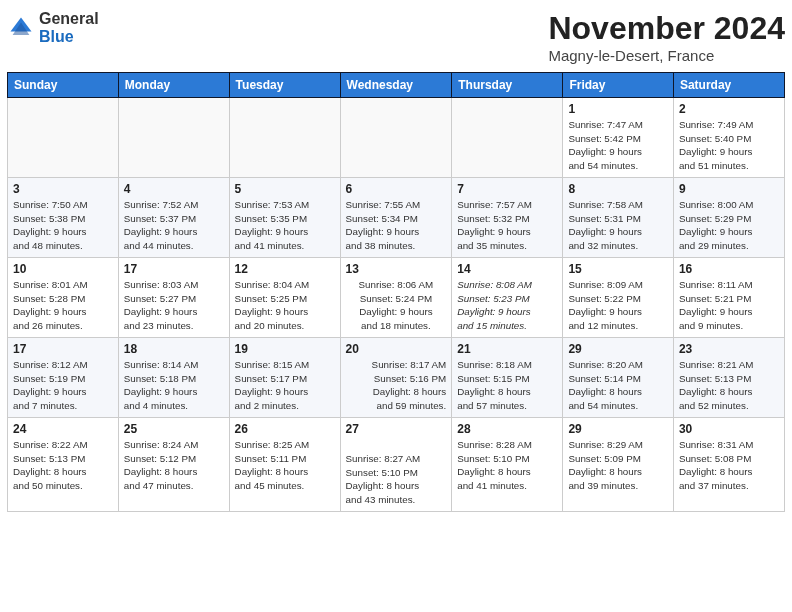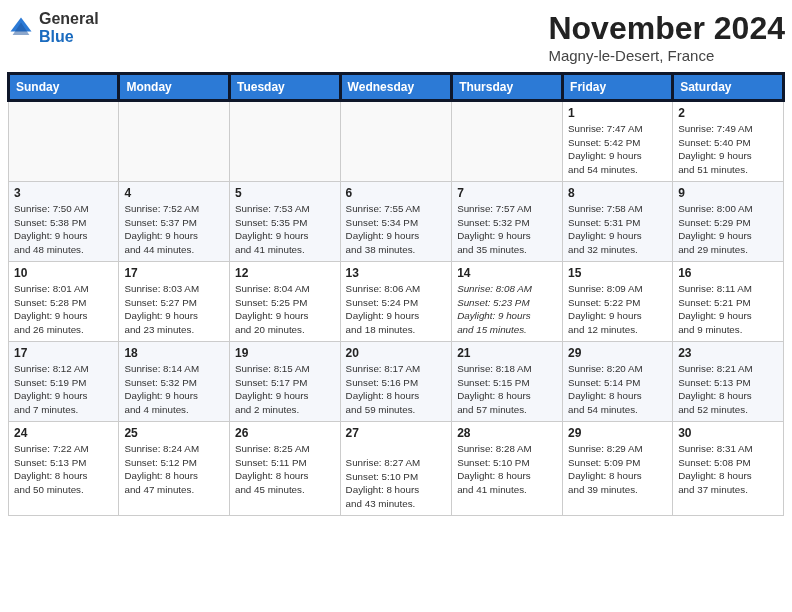--- a/index.html
+++ b/index.html
@@ -53,21 +53,21 @@
       border-collapse: collapse;
       font-size: 10.5px;
     }
     .calendar th {
       background: #2c7ad6;
       color: #fff;
       padding: 5px 6px;
       text-align: left;
       font-size: 12px;
       font-weight: bold;
-      border: 3px solid #0f172a;
+      border: 1px solid #0f172a;
     }
     .calendar td {
       border: 1px solid #ccc;
       vertical-align: top;
       padding: 4px 5px;
       width: 113px;
       height: 80px;
       background: #fff;
     }
     .calendar td.empty {
@@ -211,21 +211,21 @@
           </td>
           <td>
             <div class="day-number">12</div>
             <div class="day-info" style="white-space: pre-line;">Sunrise: 8:04 AM
 Sunset: 5:25 PM
 Daylight: 9 hours
 and 20 minutes.</div>
           </td>
           <td>
             <div class="day-number">13</div>
-            <div class="day-info" style="white-space: pre-line;">Sunrise: 8:06 AM
+            <div class="day-info" style="white-space: pre-line; text-align: center;">Sunrise: 8:06 AM
 Sunset: 5:24 PM
 Daylight: 9 hours
 and 18 minutes.</div>
           </td>
           <td>
             <div class="day-number">14</div>
             <div class="day-info" style="white-space: pre-line; font-style: italic;">Sunrise: 8:08 AM
 Sunset: 5:23 PM
 Daylight: 9 hours
 and 15 minutes.</div>
@@ -249,34 +249,34 @@
           <td>
             <div class="day-number">17</div>
             <div class="day-info" style="white-space: pre-line;">Sunrise: 8:12 AM
 Sunset: 5:19 PM
 Daylight: 9 hours
 and 7 minutes.</div>
           </td>
           <td>
             <div class="day-number">18</div>
             <div class="day-info" style="white-space: pre-line;">Sunrise: 8:14 AM
-Sunset: 5:32 PM
+Sunset: 5:18 PM
 Daylight: 9 hours
 and 4 minutes.</div>
           </td>
           <td>
             <div class="day-number">19</div>
             <div class="day-info" style="white-space: pre-line;">Sunrise: 8:15 AM
 Sunset: 5:17 PM
 Daylight: 9 hours
 and 2 minutes.</div>
           </td>
           <td>
             <div class="day-number">20</div>
-            <div class="day-info" style="white-space: pre-line;">Sunrise: 8:17 AM
+            <div class="day-info" style="white-space: pre-line; text-align: right;">Sunrise: 8:17 AM
 Sunset: 5:16 PM
 Daylight: 8 hours
 and 59 minutes.</div>
           </td>
           <td>
             <div class="day-number">21</div>
             <div class="day-info" style="white-space: pre-line;">Sunrise: 8:18 AM
 Sunset: 5:15 PM
 Daylight: 8 hours
 and 57 minutes.</div>
@@ -292,21 +292,21 @@
             <div class="day-number">23</div>
             <div class="day-info" style="white-space: pre-line;">Sunrise: 8:21 AM
 Sunset: 5:13 PM
 Daylight: 8 hours
 and 52 minutes.</div>
           </td>
         </tr>
         <tr>
           <td>
             <div class="day-number">24</div>
-            <div class="day-info" style="white-space: pre-line;">Sunrise: 7:22 AM
+            <div class="day-info" style="white-space: pre-line;">Sunrise: 8:22 AM
 Sunset: 5:13 PM
 Daylight: 8 hours
 and 50 minutes.</div>
           </td>
           <td>
             <div class="day-number">25</div>
             <div class="day-info" style="white-space: pre-line;">Sunrise: 8:24 AM
 Sunset: 5:12 PM
 Daylight: 8 hours
 and 47 minutes.</div>

